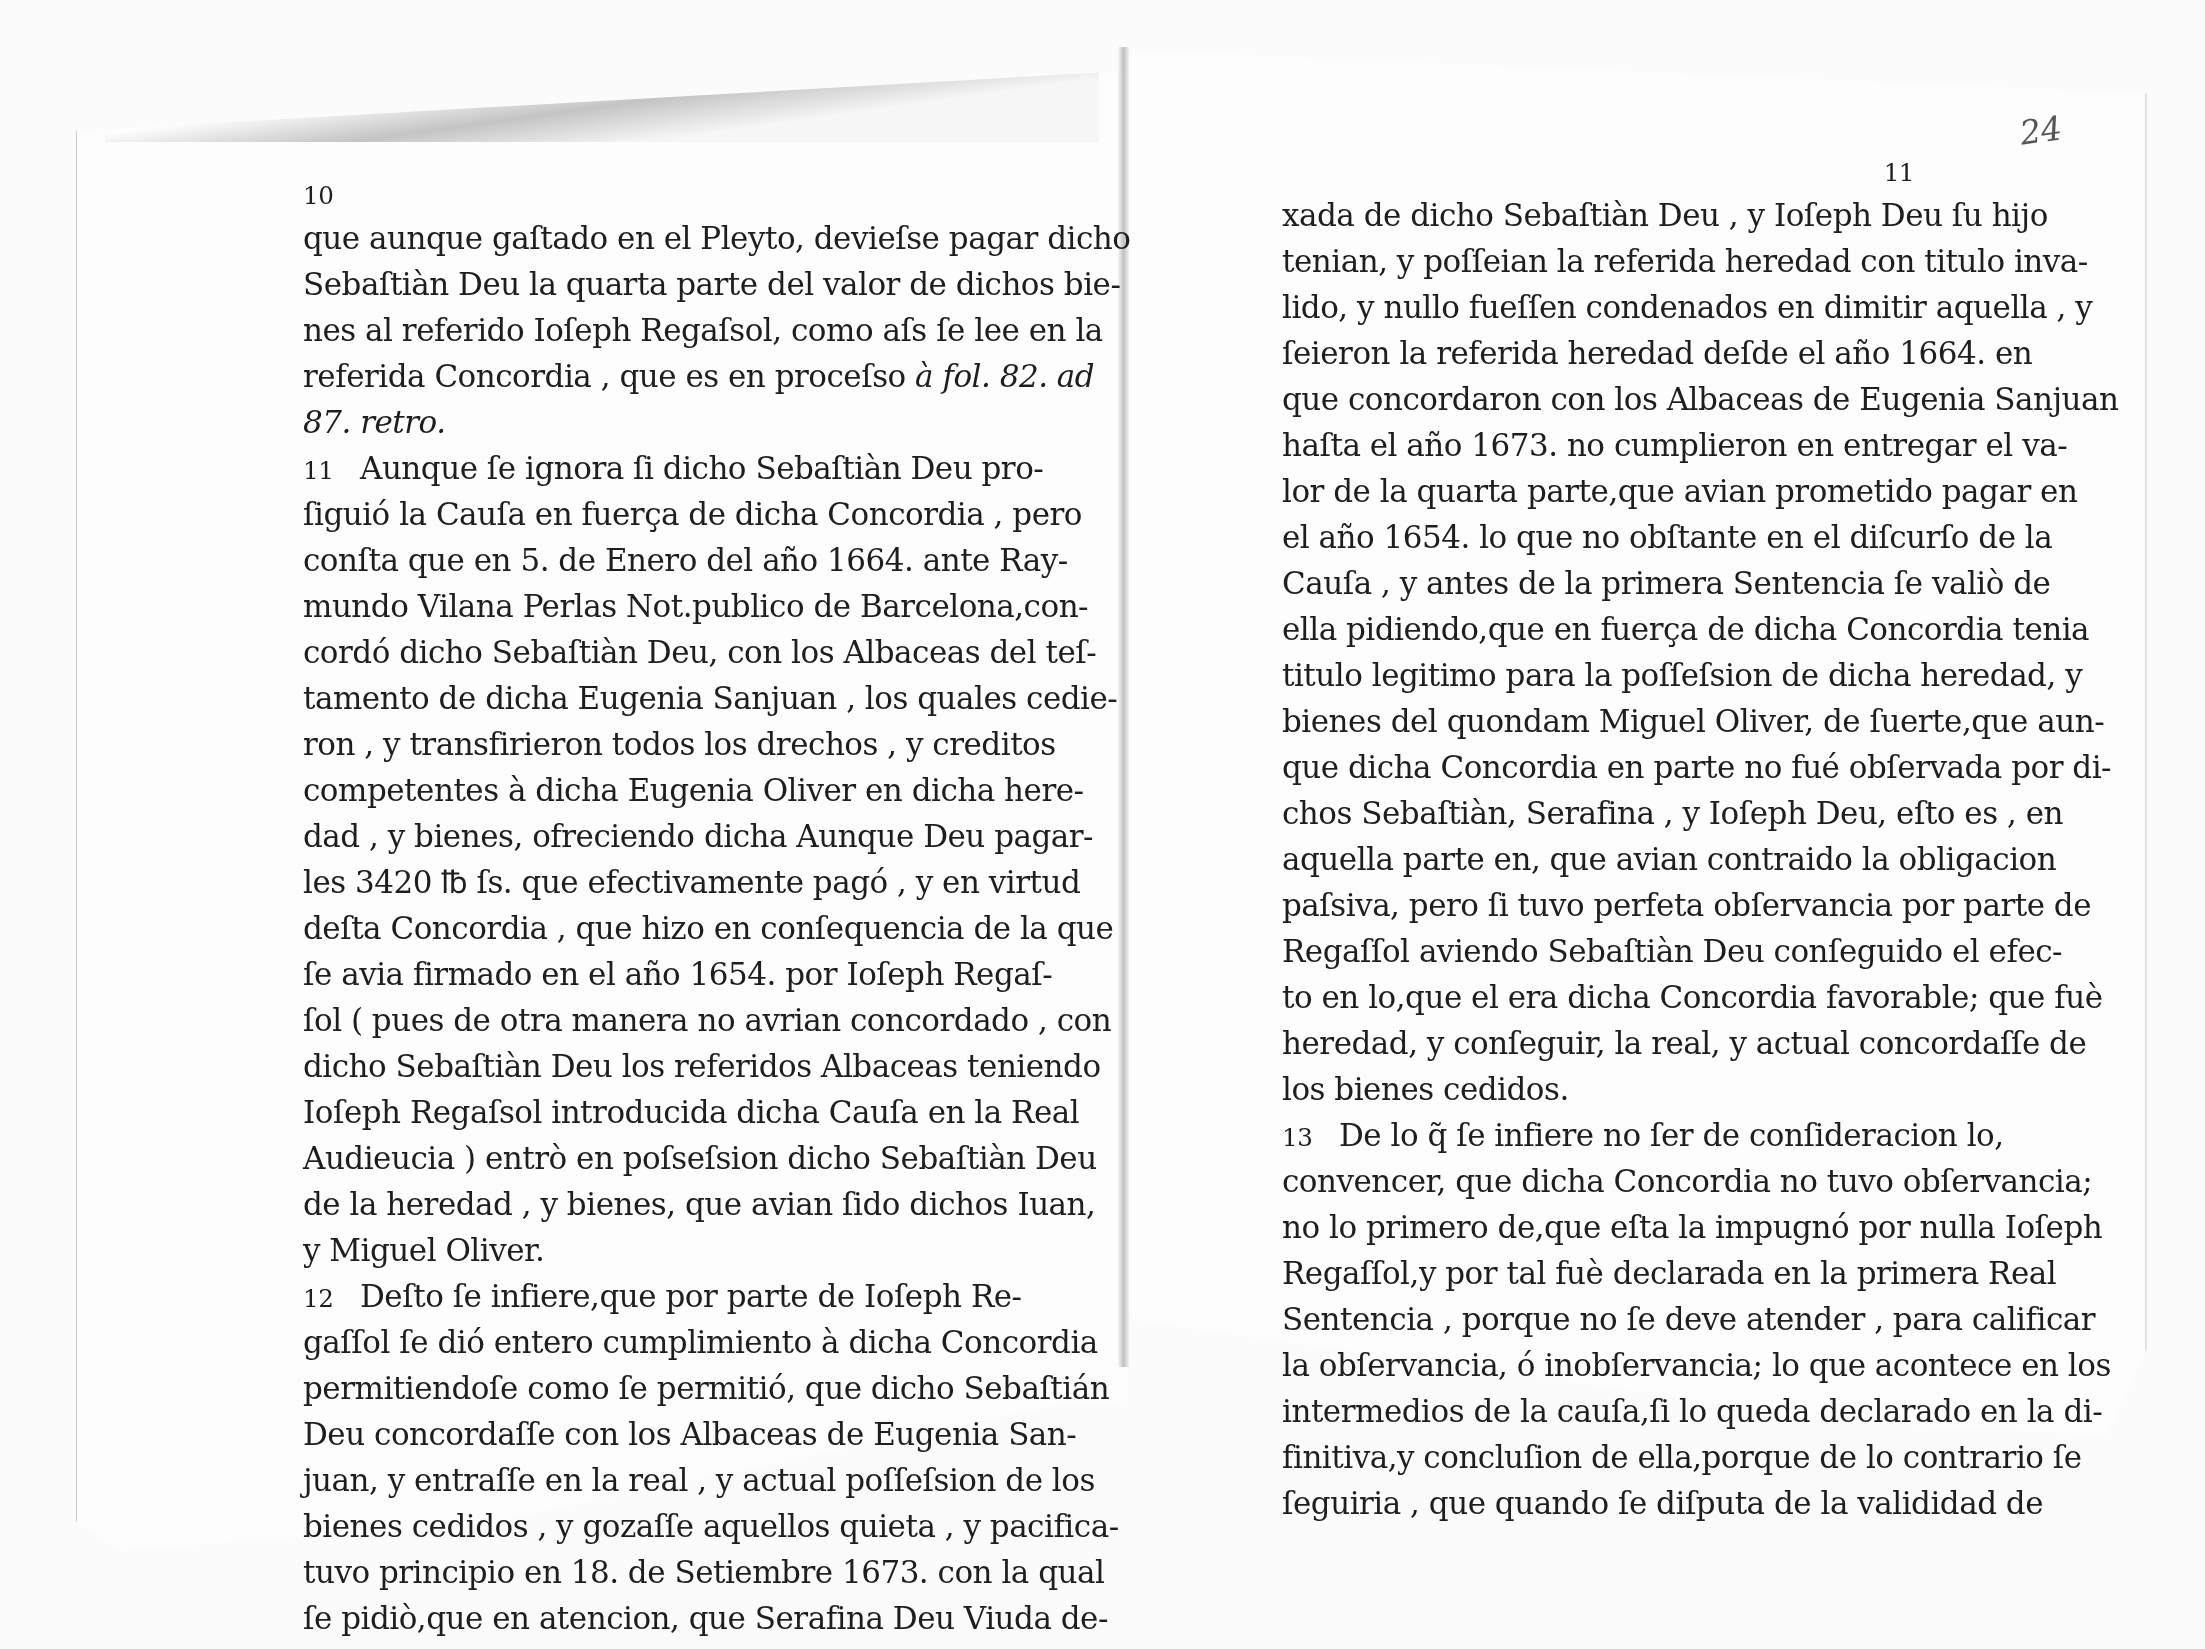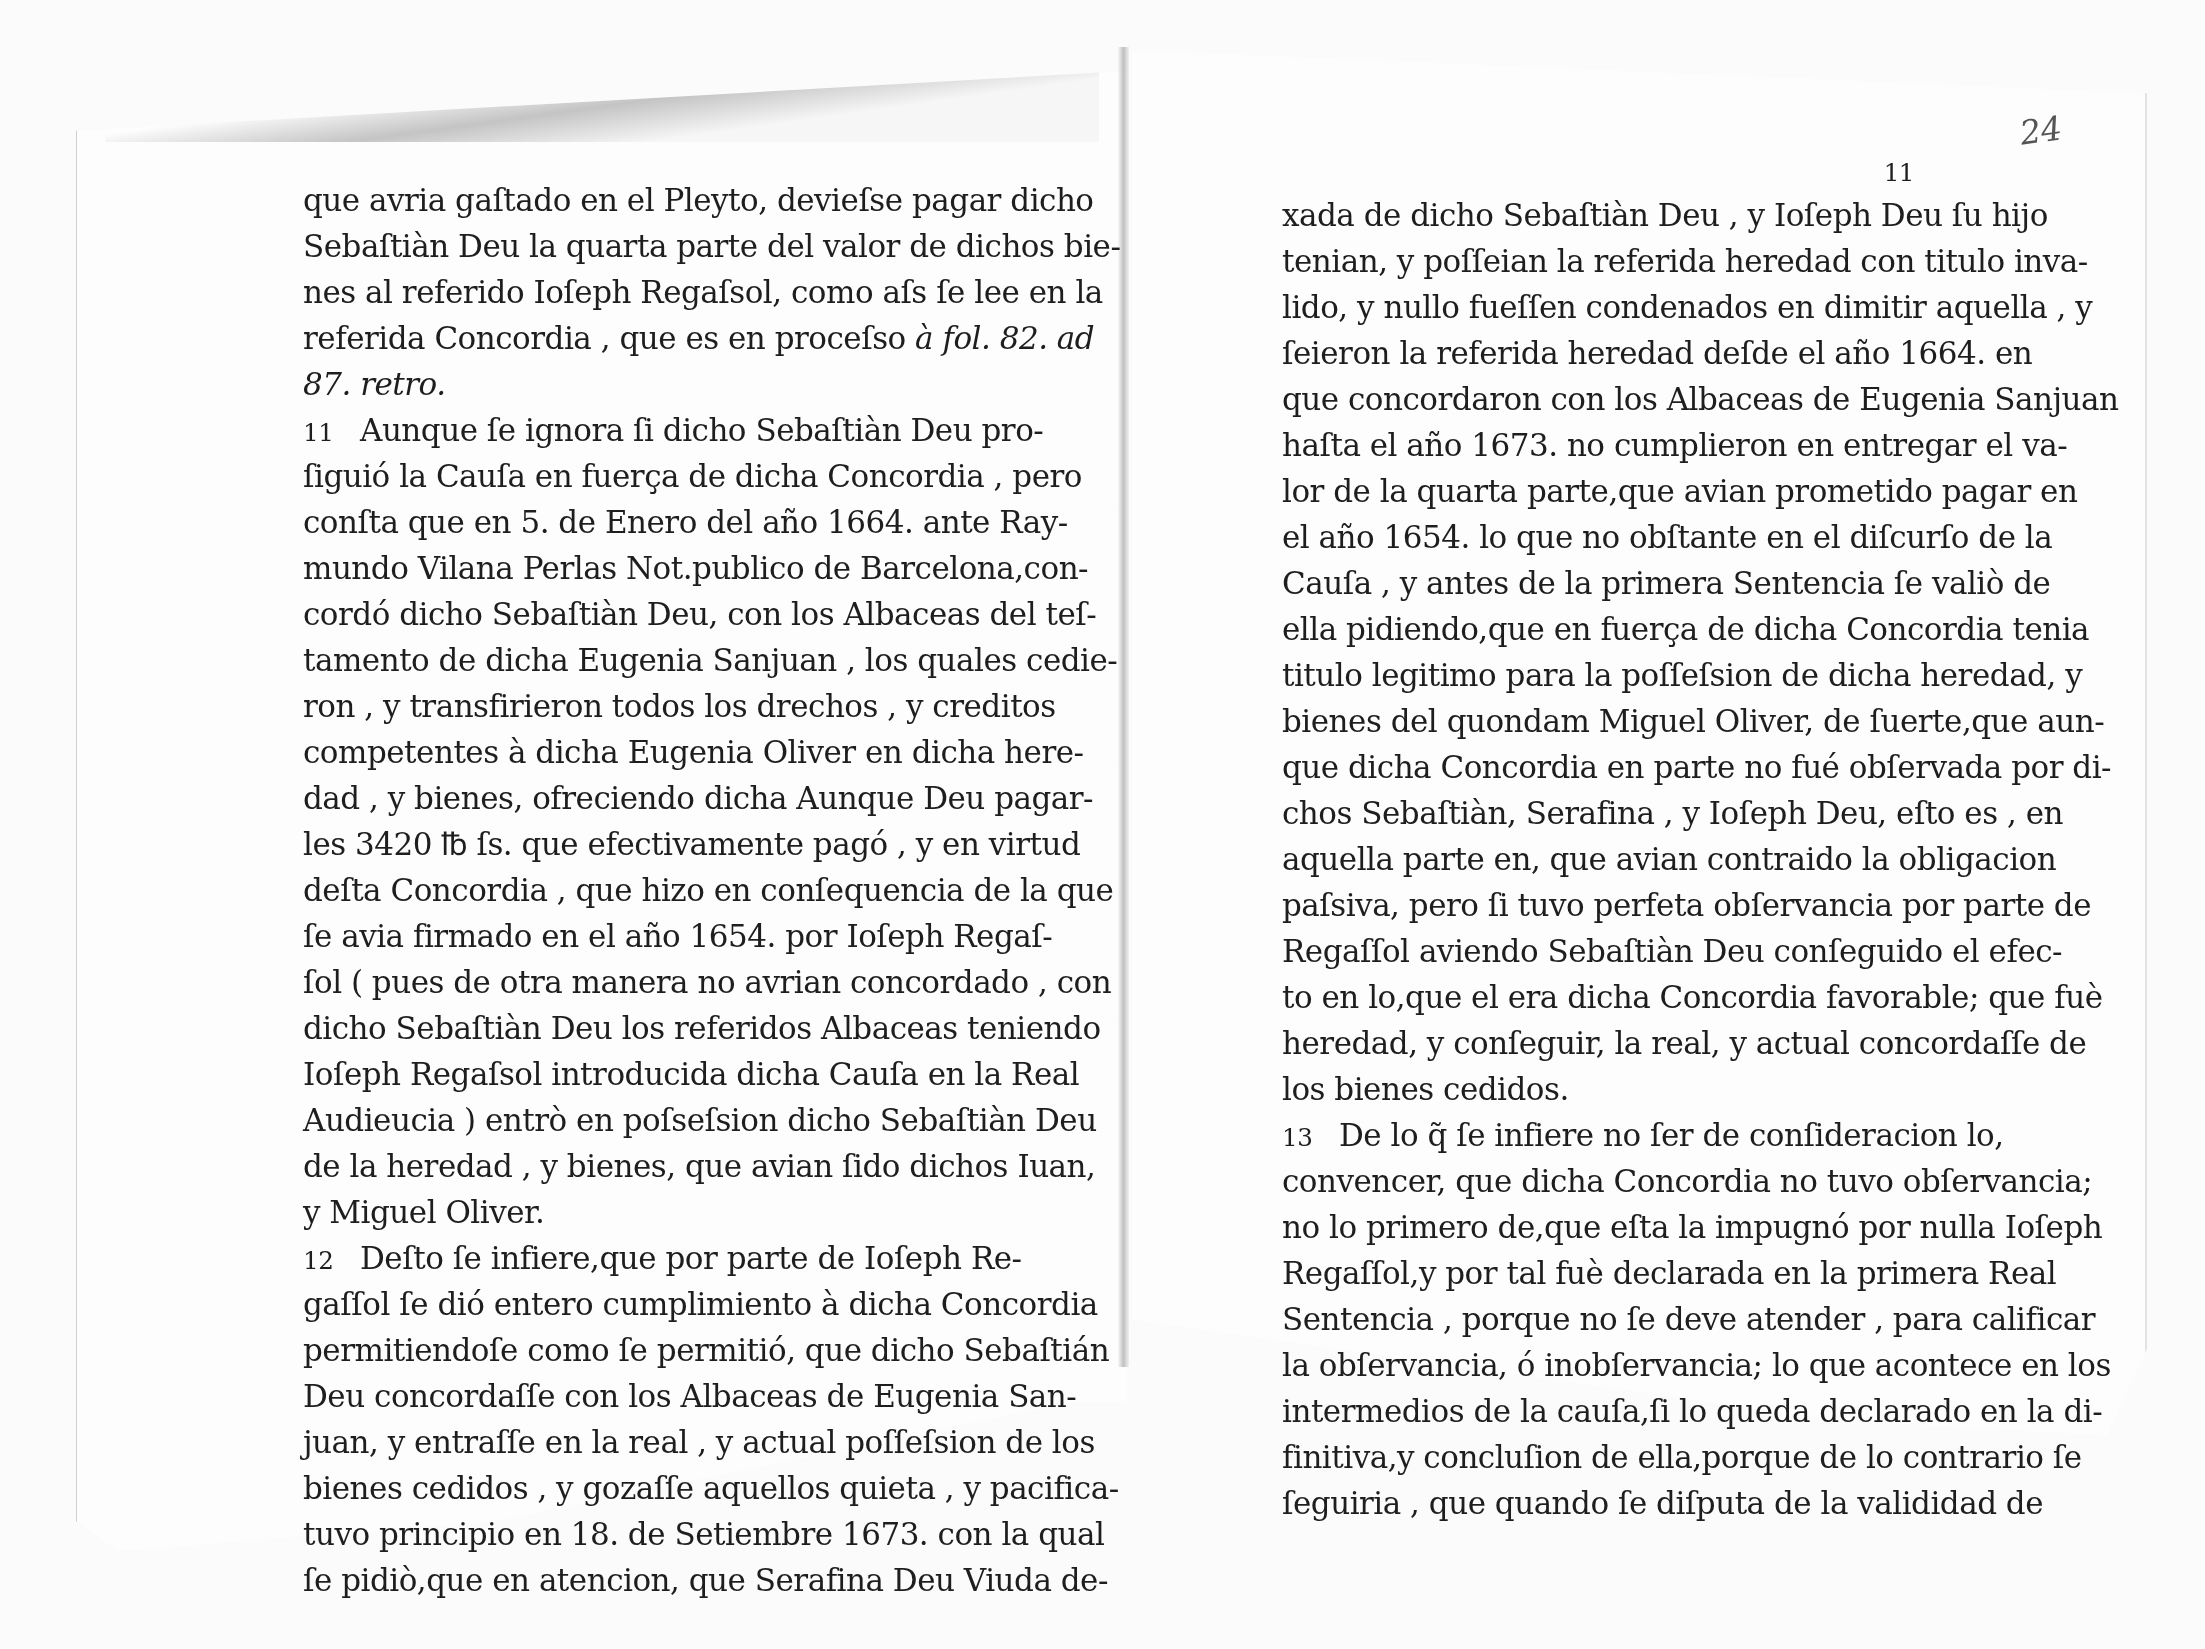--- a/index.html
+++ b/index.html
@@ -55,21 +55,22 @@
 <body>
 
 <div class="spread">
   <div class="page page-left">
     <div class="stack"></div>
   </div>
   <div class="page page-right"></div>
   <div class="gutter"></div>
 
   <div class="text-block text-left">
-    <span class="line">que avria gaſtado en el Pleyto, devieſse pagar dicho</span>
+    <span class="folio">10</span>
+    <span class="line">que aunque gaſtado en el Pleyto, devieſse pagar dicho</span>
     <span class="line">Sebaſtiàn Deu la quarta parte del valor de dichos bie-</span>
     <span class="line">nes al referido Ioſeph Regaſsol, como aſs ſe lee en la</span>
     <span class="line"><span>referida Concordia , que es en proceſso </span><em>à fol. 82. ad</em></span>
     <span class="line last"><em>87. retro.</em></span>
     <span class="line"><span class="pnum">11</span><span>Aunque ſe ignora ſi dicho Sebaſtiàn Deu pro-</span></span>
     <span class="line">ſiguió la Cauſa en fuerça de dicha Concordia , pero</span>
     <span class="line">conſta que en 5. de Enero del año 1664. ante Ray-</span>
     <span class="line">mundo Vilana Perlas Not.publico de Barcelona,con-</span>
     <span class="line">cordó dicho Sebaſtiàn Deu, con los Albaceas del teſ-</span>
     <span class="line">tamento de dicha Eugenia Sanjuan , los quales cedie-</span>

